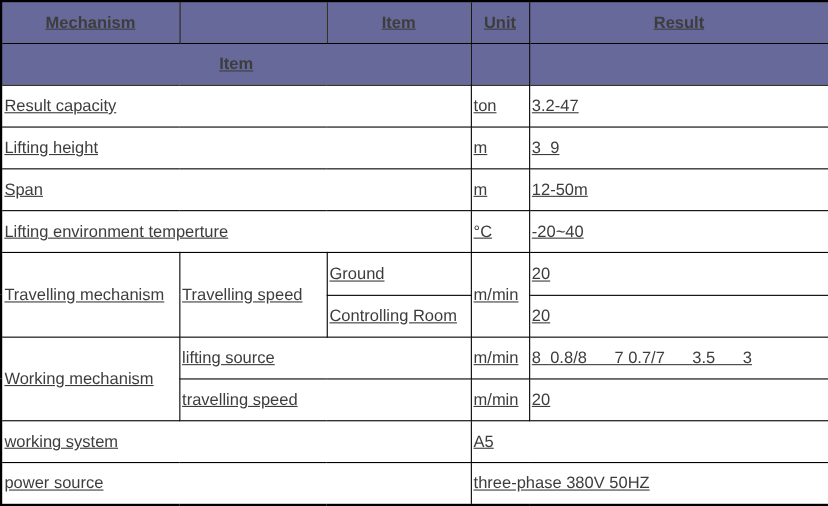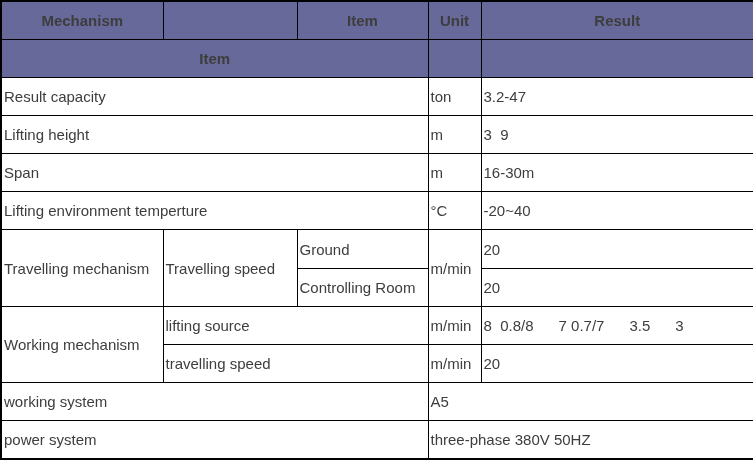--- a/index.html
+++ b/index.html
@@ -21,20 +21,21 @@
     border: 2px solid #000000;
   }
   table.spec-table td, table.spec-table th {
     border: 1px solid #000000;
     vertical-align: middle;
     font-size: 15px;
     color: #3d3d3d;
     padding: 0 2px;
     white-space: pre-wrap;
     overflow: hidden;
+    text-decoration: underline;
   }
   table.spec-table tr { height: 38px; }
   th.hdr, td.hdr {
     background: #67699a;
     color: #ffffff;
     font-weight: bold;
     font-size: 15px;
   }
 </style>
 </head>
@@ -73,21 +74,21 @@
 
       <tr>
         <td colspan="3">Lifting height</td>
         <td>m</td>
         <td>3  9</td>
       </tr>
 
       <tr>
         <td colspan="3">Span</td>
         <td>m</td>
-        <td>16-30m</td>
+        <td>12-50m</td>
       </tr>
 
       <tr>
         <td colspan="3">Lifting environment temperture</td>
         <td>°C</td>
         <td>-20~40</td>
       </tr>
 
       <tr>
         <td rowspan="2">Travelling mechanism</td>
@@ -114,18 +115,18 @@
         <td>m/min</td>
         <td>20</td>
       </tr>
 
       <tr>
         <td colspan="3">working system</td>
         <td colspan="2">A5</td>
       </tr>
 
       <tr>
-        <td colspan="3">power system</td>
+        <td colspan="3">power source</td>
         <td colspan="2">three-phase 380V 50HZ</td>
       </tr>
     </tbody>
   </table>
 </div>
 
 </body></html>

